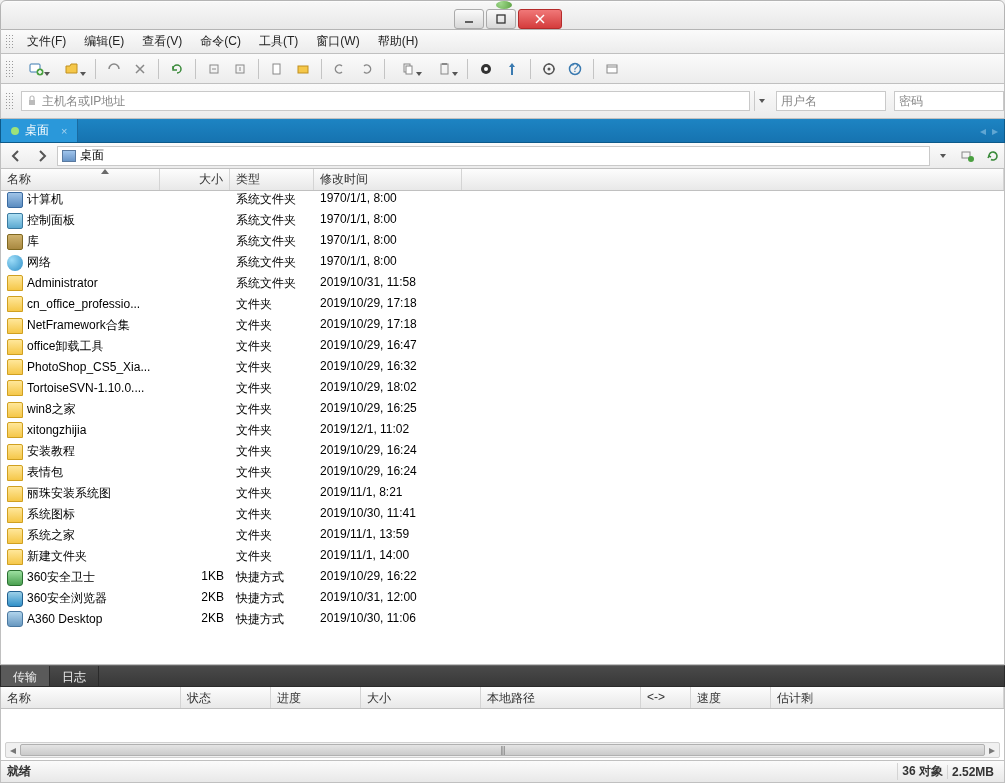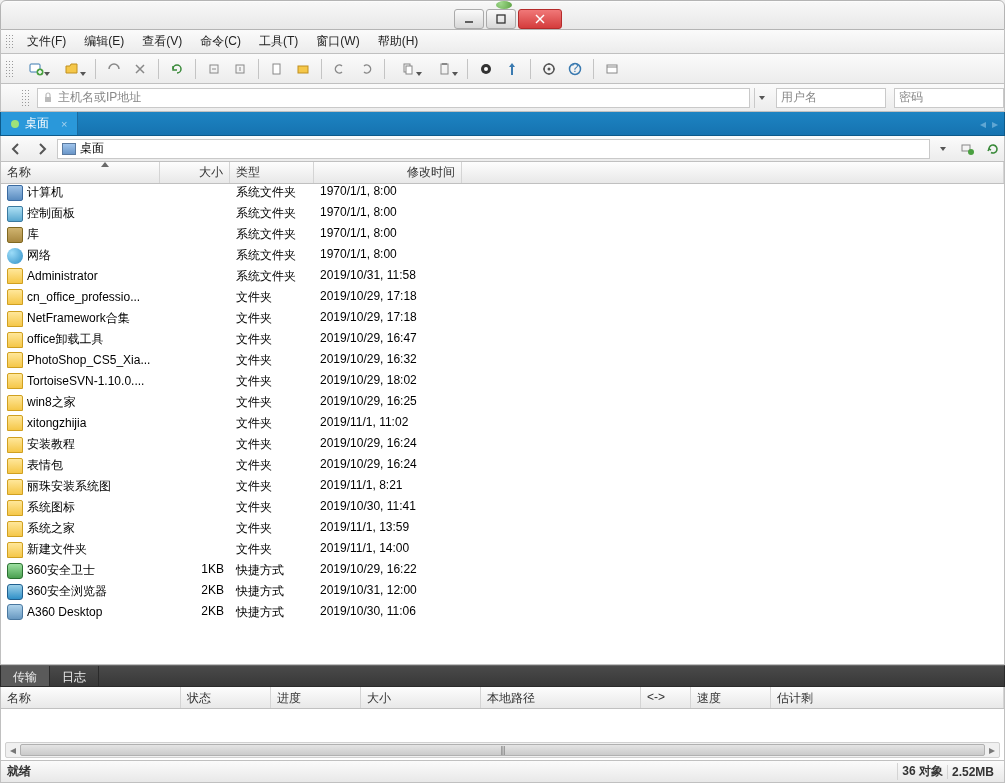--- a/index.html
+++ b/index.html
@@ -21,21 +21,21 @@
 
 
 .toolbar { height: 30px; background: linear-gradient(#fbfbfb,#ececec); border: 1px solid #c0c0c0; border-top: none; display: flex; align-items: center; padding-left: 4px; gap: 2px; }
 .toolbar .handle { width: 8px; height: 18px; background-image: radial-gradient(circle, #999 1px, transparent 1px); background-size: 3px 3px; margin-right: 4px; }
 .toolbtn { width: 24px; height: 22px; display: flex; align-items: center; justify-content: center; border: 1px solid transparent; position:relative; }
 .toolbtn.wide { width: 34px; }
 .toolbtn .caret { position:absolute; right:2px; bottom:3px; border-left:3px solid transparent; border-right:3px solid transparent; border-top:4px solid #555; }
 .sep { width:1px; height:20px; background:#c4c4c4; margin: 0 4px; }
 
 
-.addrbar { height: 28px; background: linear-gradient(#fbfbfb,#ececec); border: 1px solid #c0c0c0; border-top: none; display: flex; align-items: center; padding-left:20px; gap:4px; }
+.addrbar { height: 35px; background: linear-gradient(#fbfbfb,#ececec); border: 1px solid #c0c0c0; border-top: none; display: flex; align-items: center; padding-left:4px; gap:4px; }
 .addrbar .handle { width:8px; height:18px; background-image: radial-gradient(circle, #999 1px, transparent 1px); background-size:3px 3px; margin-right:4px; }
 .addrinput { flex:1; height:20px; border:1px solid #c9c9c9; background:#fff; padding:0 4px; display:flex; align-items:center; color:#888; }
 .addrinput .lock { width:12px; height:12px; margin-right:4px; }
 .addrbar .dd { width:14px; border-left:1px solid #c9c9c9; height:20px; display:flex; align-items:center; justify-content:center; }
 .cred-input { width:110px; height:20px; border:1px solid #c9c9c9; background:#fff; padding:0 4px; color:#888; display:flex; align-items:center; margin-left:4px; }
 
 
 .tabs { height: 24px; background: linear-gradient(#1d84c3,#1673b0); display:flex; align-items:stretch; border:1px solid #0d5a8a; border-top:none; }
 .tab { display:flex; align-items:center; gap:6px; padding:0 10px; color:#fff; background:#2a98da; border-right:1px solid #1a6aa0; }
 .tab .x { color:#a7d3ef; margin-left:6px; font-size:11px; }
@@ -48,21 +48,21 @@
 .navpath { flex:1; height:20px; border:1px solid #c9c9c9; background:#fff; display:flex; align-items:center; padding:0 4px; gap:4px; }
 .navpath .mon { width:14px; height:12px; border:1px solid #5a7aa0; background: linear-gradient(#9fc4ec,#6a96c8); display:inline-block; }
 
 
 .colhdr { height: 22px; background: linear-gradient(#fdfdfd,#e8e8e8); border:1px solid #c0c0c0; border-top:none; display:flex; }
 .col { border-right:1px solid #d4d4d4; padding:3px 6px; color:#333; display:flex; align-items:center; position:relative; }
 .col-name { width:159px; }
 .col-name::after { content:''; position:absolute; right:50px; top:0px; border-left:4px solid transparent; border-right:4px solid transparent; border-bottom:5px solid #6a6a6a; }
 .col-size { width:70px; text-align:right; justify-content:flex-end; }
 .col-type { width:84px; }
-.col-date { width:148px;justify-content:flex-end; }
+.col-date { width:148px; }
 
 
 .filelist { flex:1; overflow-y:auto; background:#fff; border:1px solid #c0c0c0; border-top:none; position:relative; }
 .row { display:flex; height:21px; align-items:flex-start; }
 .cell { padding:0 6px; overflow:hidden; white-space:nowrap; text-overflow:ellipsis; }
 .cell-name { width:159px; display:flex; align-items:center; gap:4px; }
 .cell-size { width:70px; text-align:right; }
 .cell-type { width:84px; }
 .cell-date { width:148px; }
 .ficon { width:16px; height:16px; flex-shrink:0; display:inline-block; }
@@ -438,21 +438,21 @@
       <div class="cell cell-type">文件夹</div>
       <div class="cell cell-date">2019/10/29, 16:25</div>
     </div>
     <div class="row">
       <div class="cell cell-name">
         <span class="ficon folder"></span>
         <span>xitongzhijia</span>
       </div>
       <div class="cell cell-size"></div>
       <div class="cell cell-type">文件夹</div>
-      <div class="cell cell-date">2019/11/1, 11:02</div>
+      <div class="cell cell-date">2019/12/1, 11:02</div>
     </div>
     <div class="row">
       <div class="cell cell-name">
         <span class="ficon folder"></span>
         <span>安装教程</span>
       </div>
       <div class="cell cell-size"></div>
       <div class="cell cell-type">文件夹</div>
       <div class="cell cell-date">2019/10/29, 16:24</div>
     </div>

